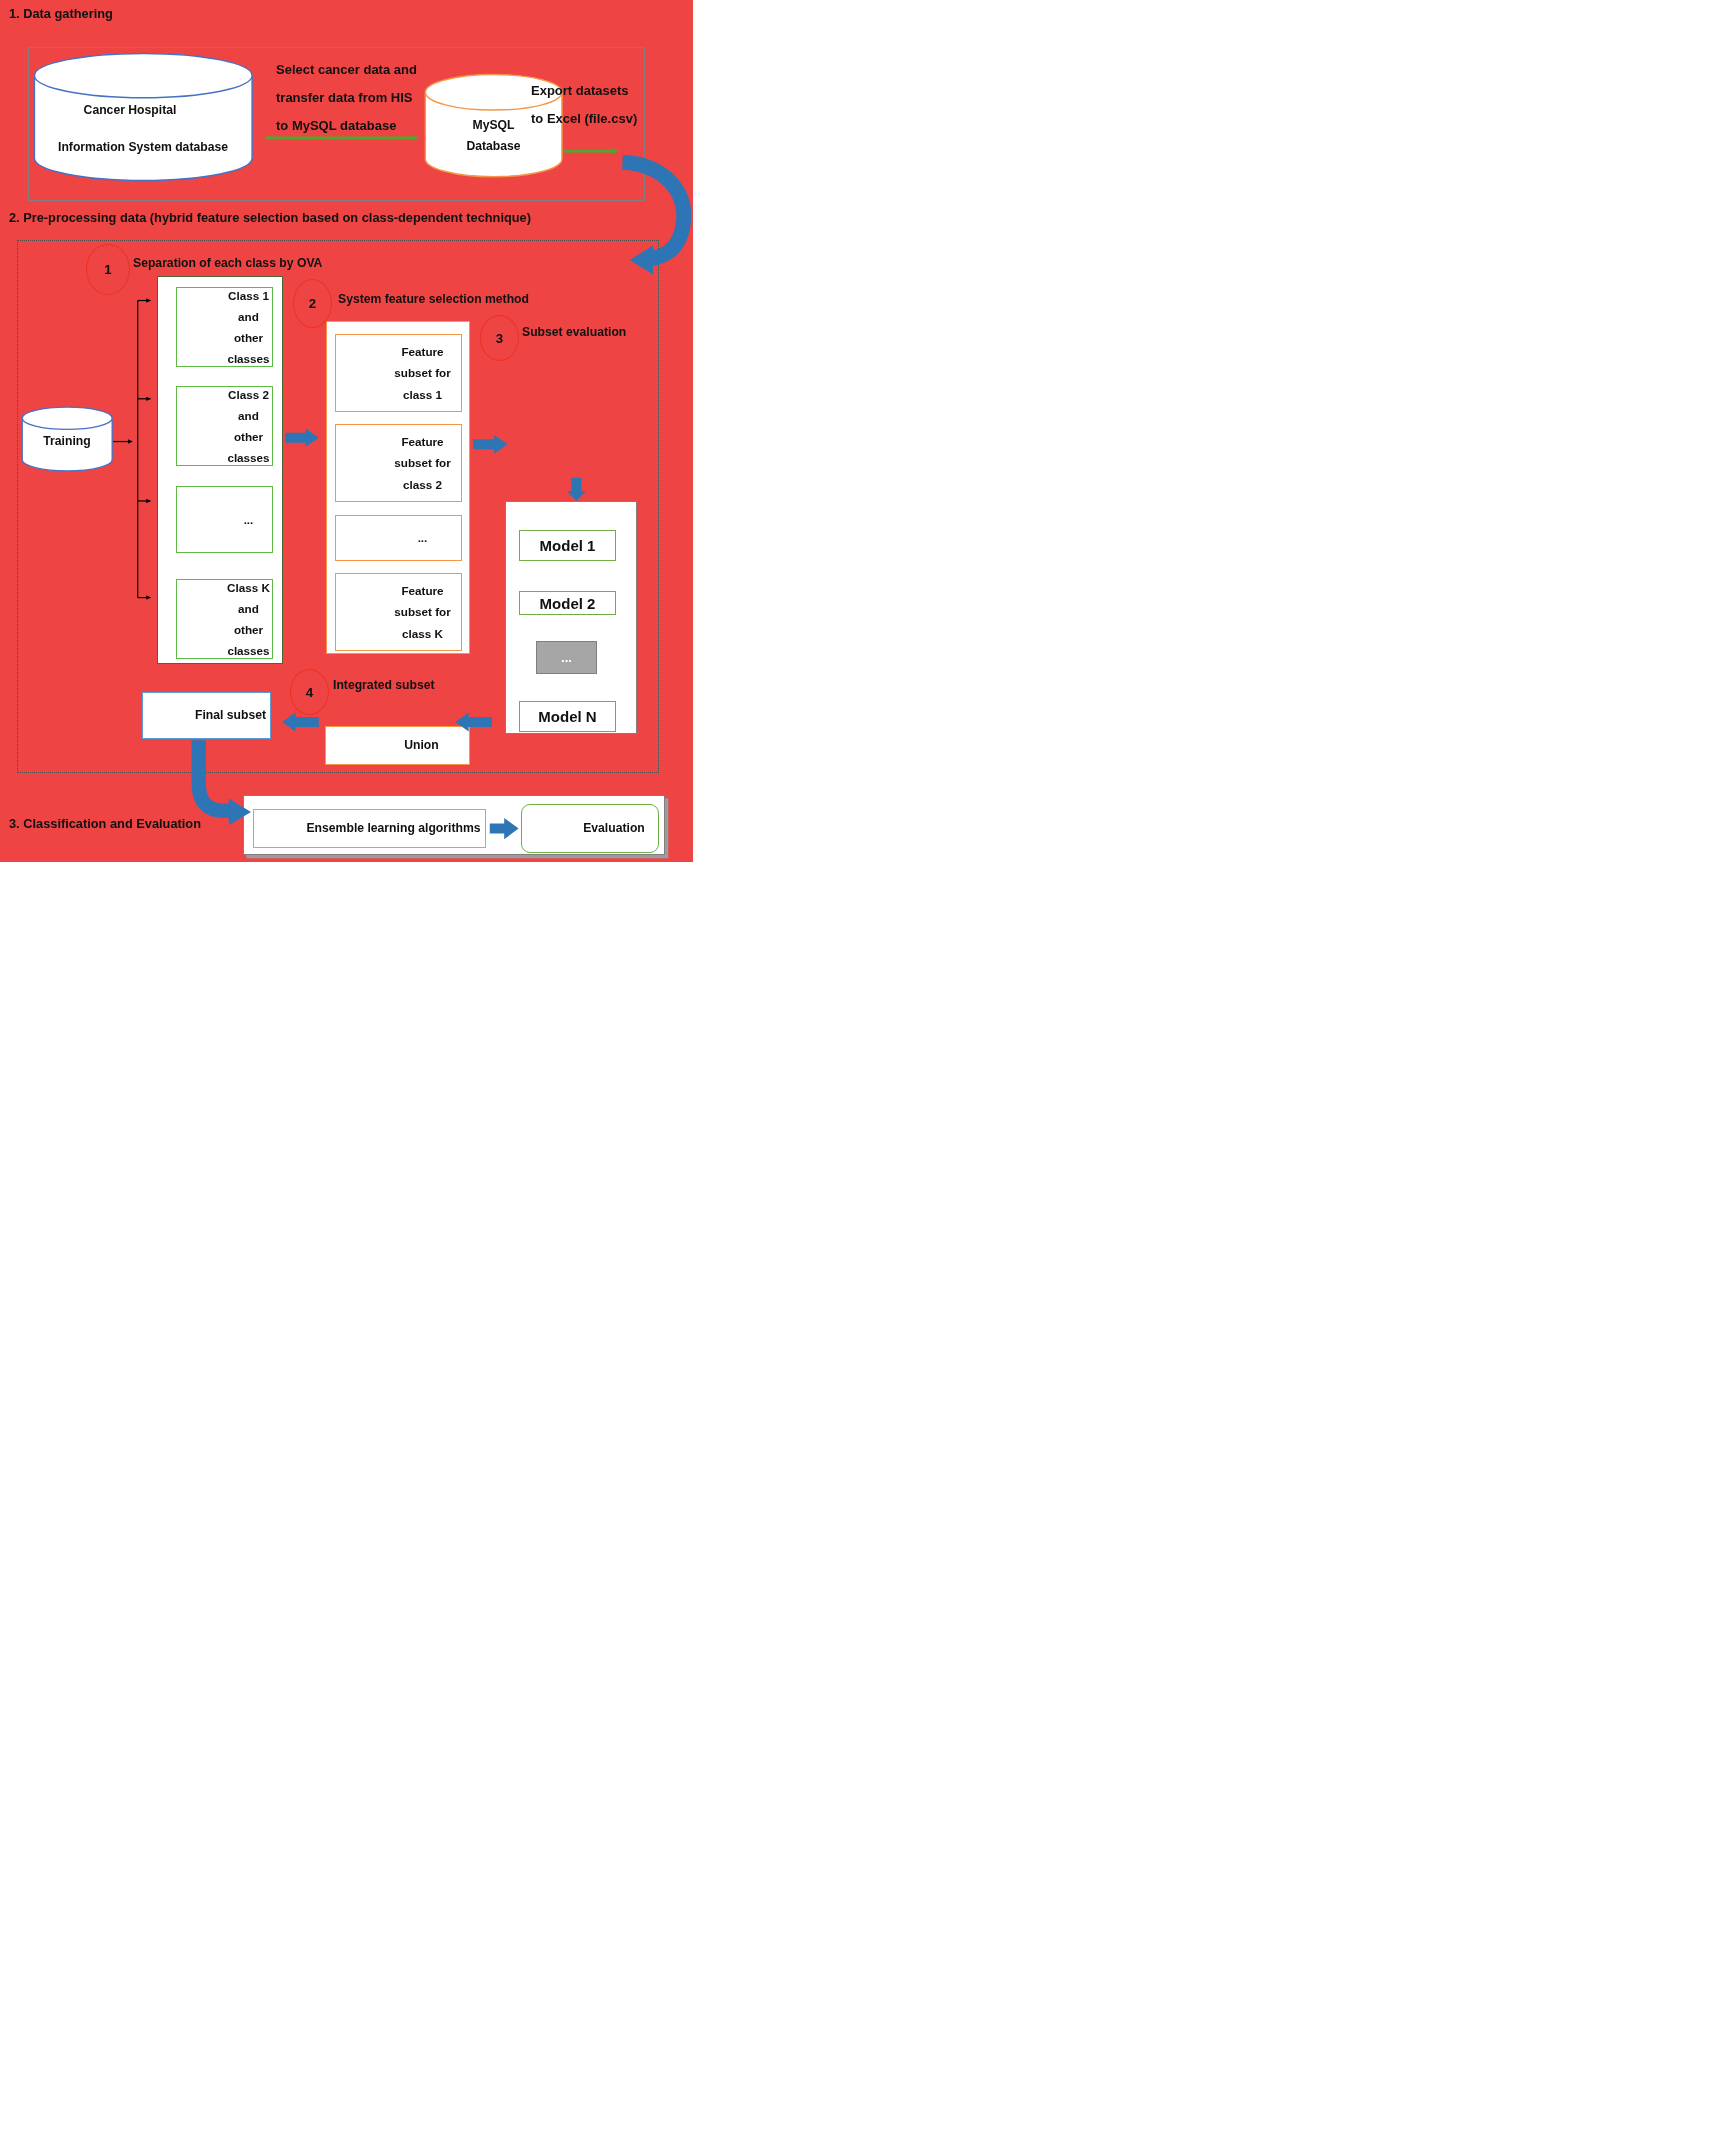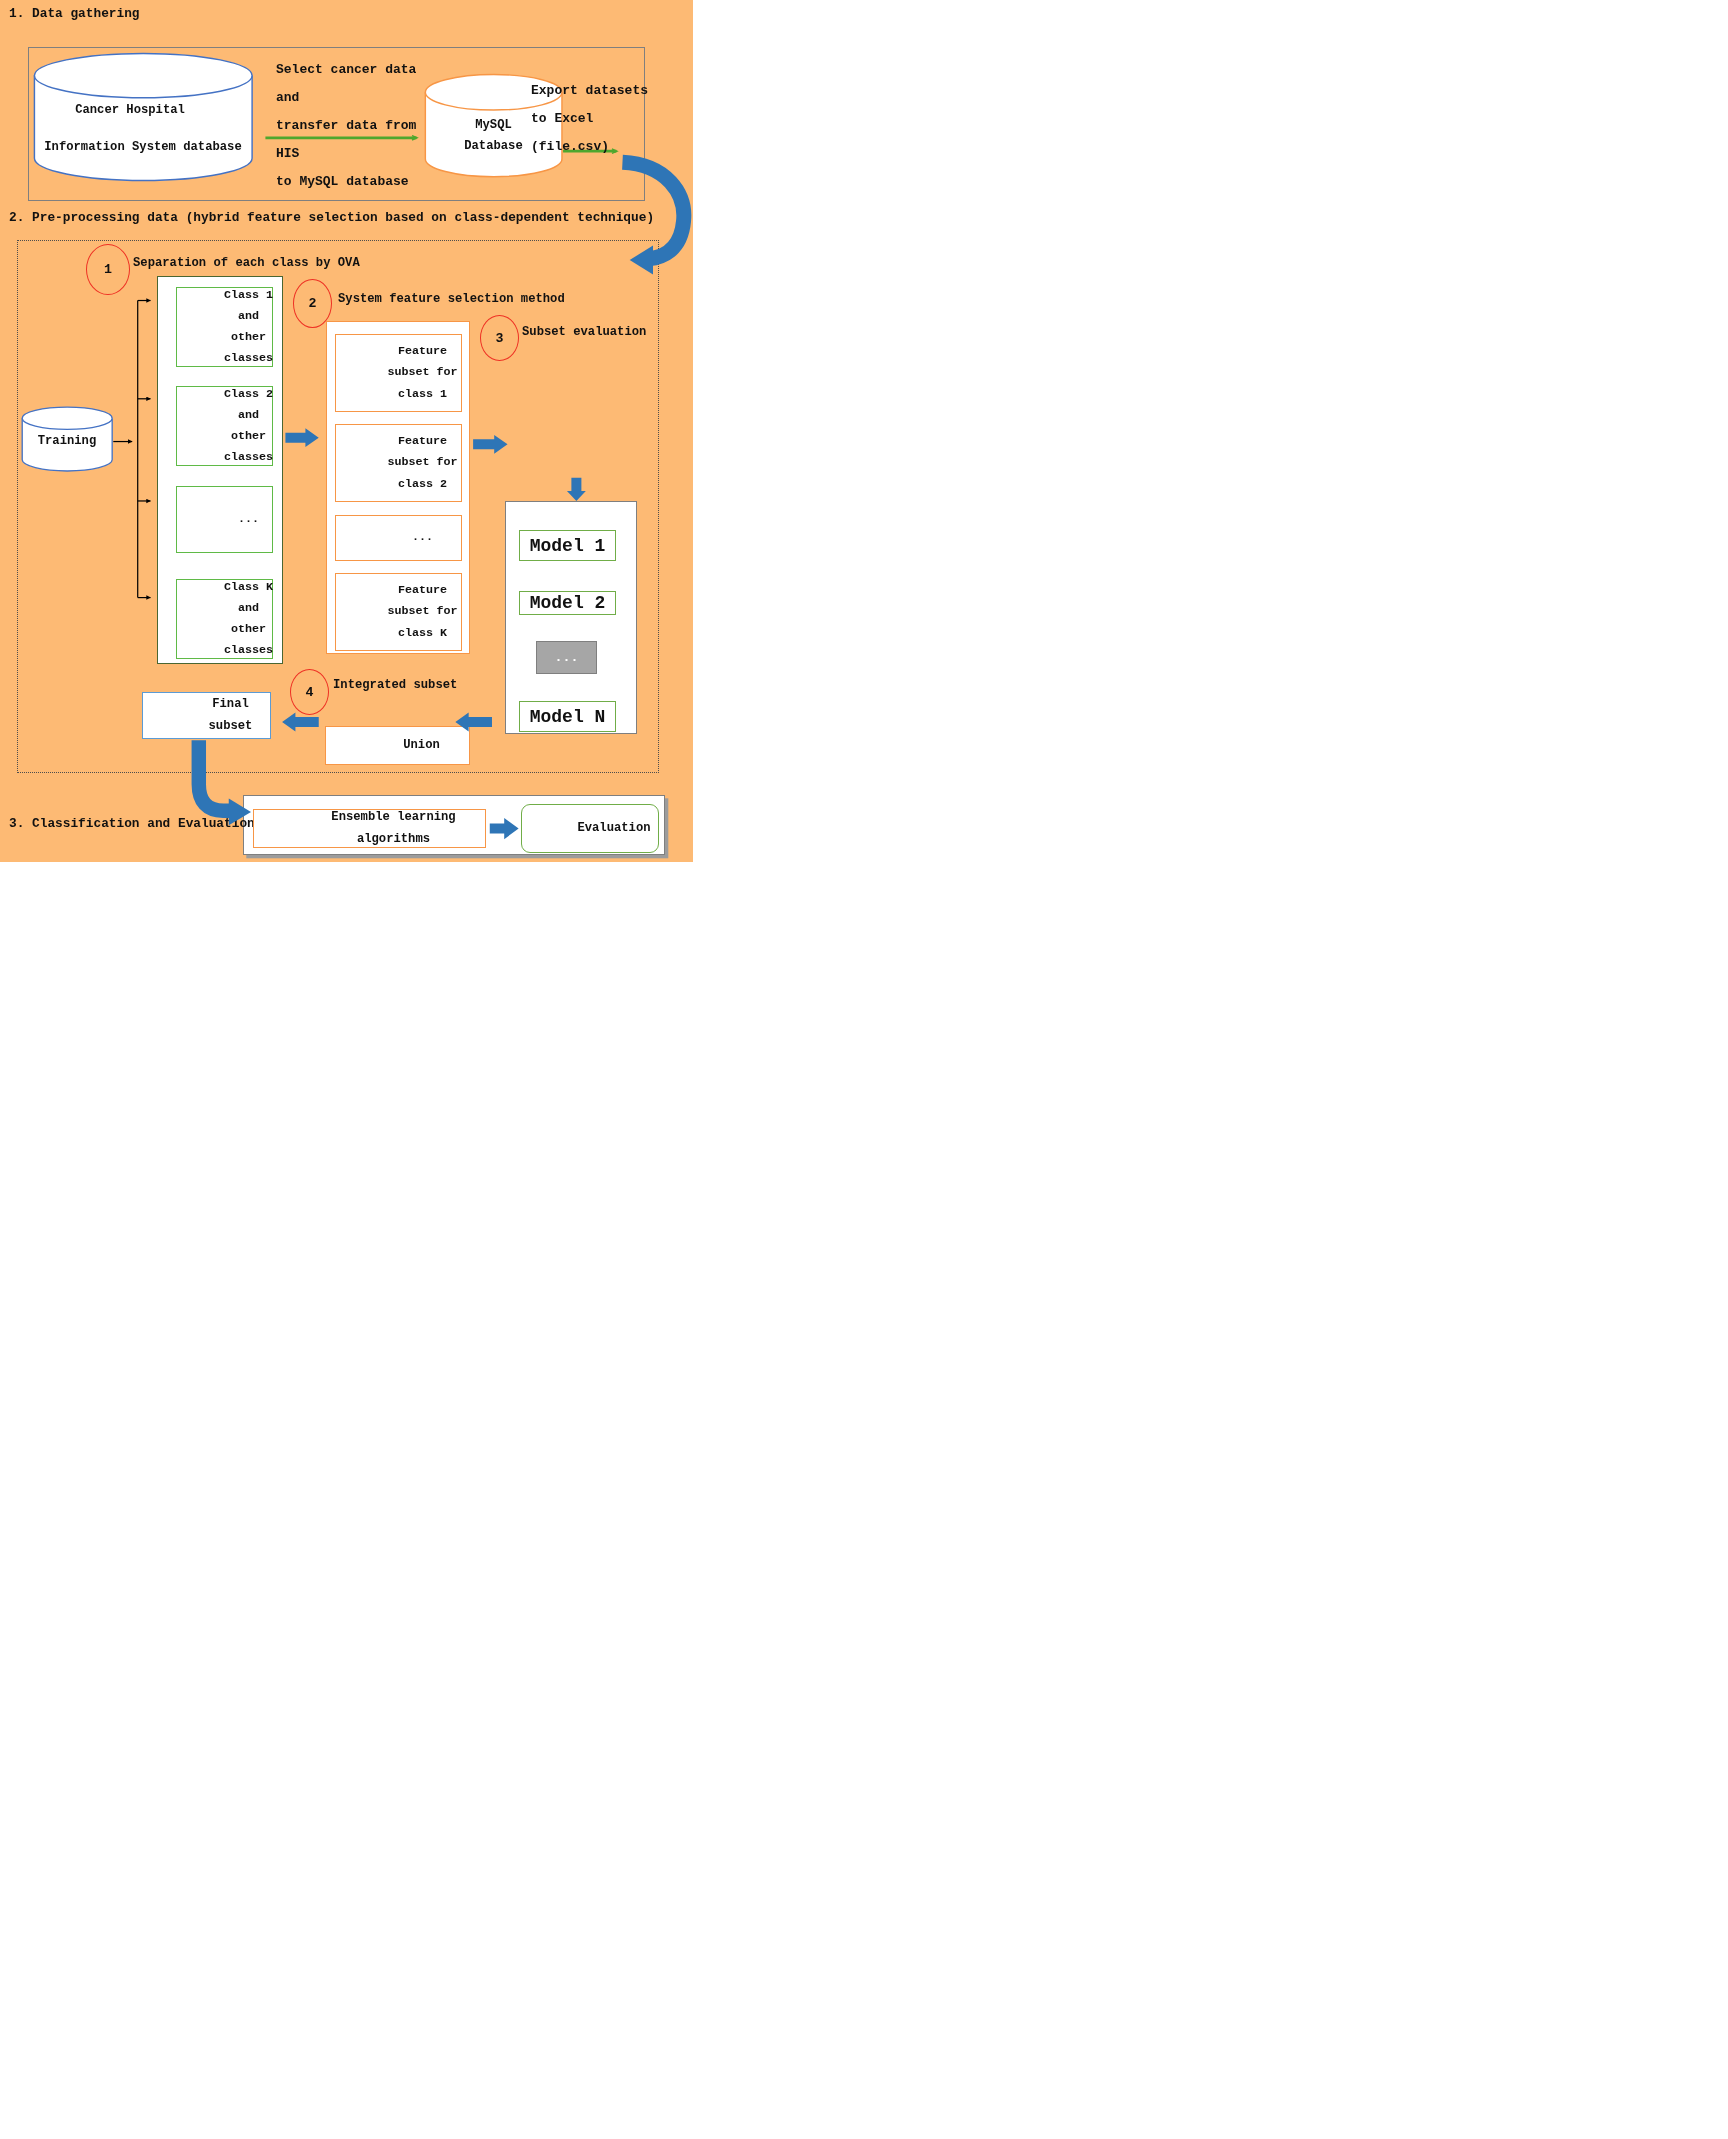--- a/index.html
+++ b/index.html
@@ -1,18 +1,18 @@
 <!DOCTYPE html>
 <html style="font-size:9px"><head>
 <meta charset="utf-8">
 <style>
   html,body{margin:0;padding:0;background:#fff;}
   #figure{
-    position:relative; width:693px; height:862px; background:#fdba74;
-    font-family:Liberation Mono, monospace; color:#111;
+    position:relative; width:693px; height:862px; background:#ef4444;
+    font-family:Liberation Sans, sans-serif; color:#111;
     overflow:hidden;
   }
   svg.layer{position:absolute; left:0; top:0; z-index:0;}
   svg.layer.top{z-index:6;}
   .sec-title{position:absolute; font-weight:bold; font-size:12.8px; z-index:2;}
   .box{
     position:absolute; background:#fff; display:flex; align-items:center;
     justify-content:center; text-align:center; font-weight:bold;
     font-size:11.7px; line-height:1.8; z-index:2; box-sizing:border-box;padding-left:48px;
   }
@@ -26,21 +26,21 @@
   }
   .step-label{position:absolute; font-weight:bold; font-size:12.2px; z-index:3; white-space:nowrap;}
   .arrow-label{
     position:absolute; font-weight:bold; font-size:13px; line-height:28px;
     z-index:2; white-space:pre-line;margin-left:8px;
   }
   .cyl-label{position:absolute; font-weight:bold; font-size:12.2px; text-align:center; z-index:2;}
   .model-face{
     position:absolute; border:1.4px solid #70ad47; background:#fff;
     display:flex; align-items:center; justify-content:center;
-    font-weight:bold; font-size:18px; z-index:2; box-sizing:border-box;
+    font-weight:bold; font-size:15px; z-index:2; box-sizing:border-box;
   }
   .dots-box{
     position:absolute; background:#a6a6a6; border:0.6px solid #7f7f7f;
     display:flex; align-items:center; justify-content:center;
     color:#fff; font-weight:bold; font-size:13.3px; z-index:2; box-sizing:border-box;
   }
   .gray-frame{border:1.7px solid #7f7f7f;}
   .dashed-frame{border:1.7px dotted #4d4d4d; background:transparent;}
   .blue-frame{border:1.7px solid #5b9bd5;}
   .orange-frame{border:1.7px solid #f79646;}

